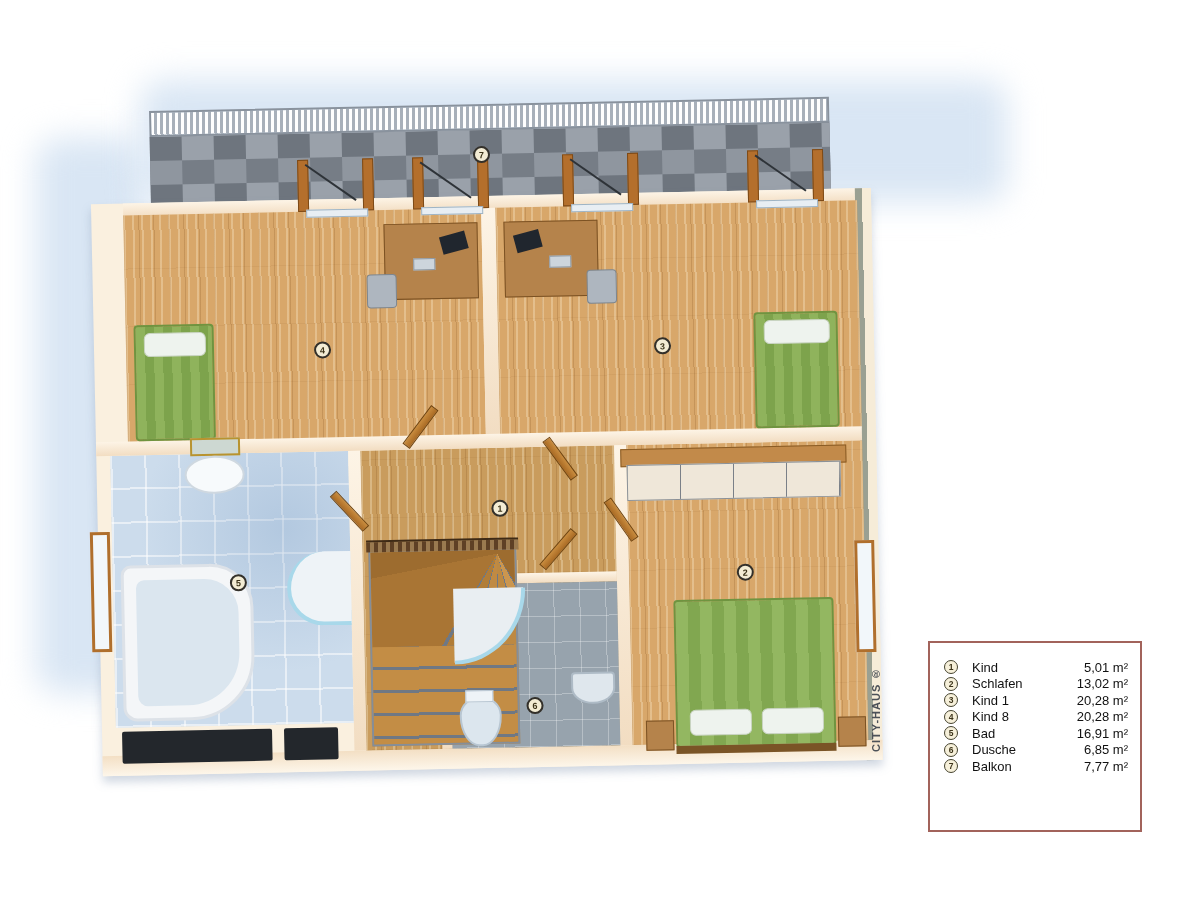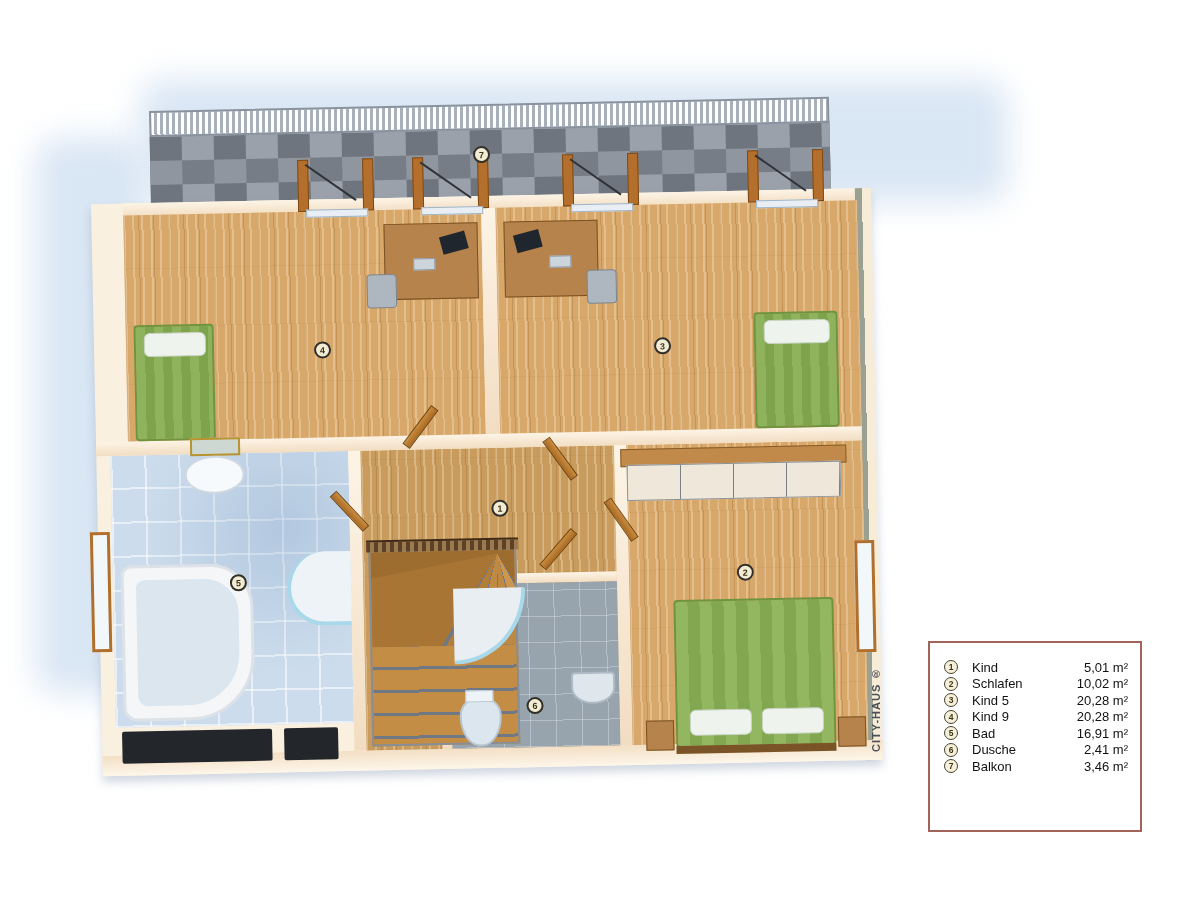--- a/index.html
+++ b/index.html
@@ -293,42 +293,42 @@
 
   <div id="legend">
     <div class="legend-row">
       <span class="legend-num">1</span>
       <span class="legend-name">Kind</span>
       <span class="legend-area">5,01 m²</span>
     </div>
     <div class="legend-row">
       <span class="legend-num">2</span>
       <span class="legend-name">Schlafen</span>
-      <span class="legend-area">10,02 m²</span>
+      <span class="legend-area">13,02 m²</span>
     </div>
     <div class="legend-row">
       <span class="legend-num">3</span>
-      <span class="legend-name">Kind 5</span>
+      <span class="legend-name">Kind 1</span>
       <span class="legend-area">20,28 m²</span>
     </div>
     <div class="legend-row">
       <span class="legend-num">4</span>
-      <span class="legend-name">Kind 9</span>
+      <span class="legend-name">Kind 8</span>
       <span class="legend-area">20,28 m²</span>
     </div>
     <div class="legend-row">
       <span class="legend-num">5</span>
       <span class="legend-name">Bad</span>
       <span class="legend-area">16,91 m²</span>
     </div>
     <div class="legend-row">
       <span class="legend-num">6</span>
       <span class="legend-name">Dusche</span>
-      <span class="legend-area">2,41 m²</span>
+      <span class="legend-area">6,85 m²</span>
     </div>
     <div class="legend-row">
       <span class="legend-num">7</span>
       <span class="legend-name">Balkon</span>
-      <span class="legend-area">3,46 m²</span>
+      <span class="legend-area">7,77 m²</span>
     </div>
   </div>
 
 </div>
 
 </body></html>

